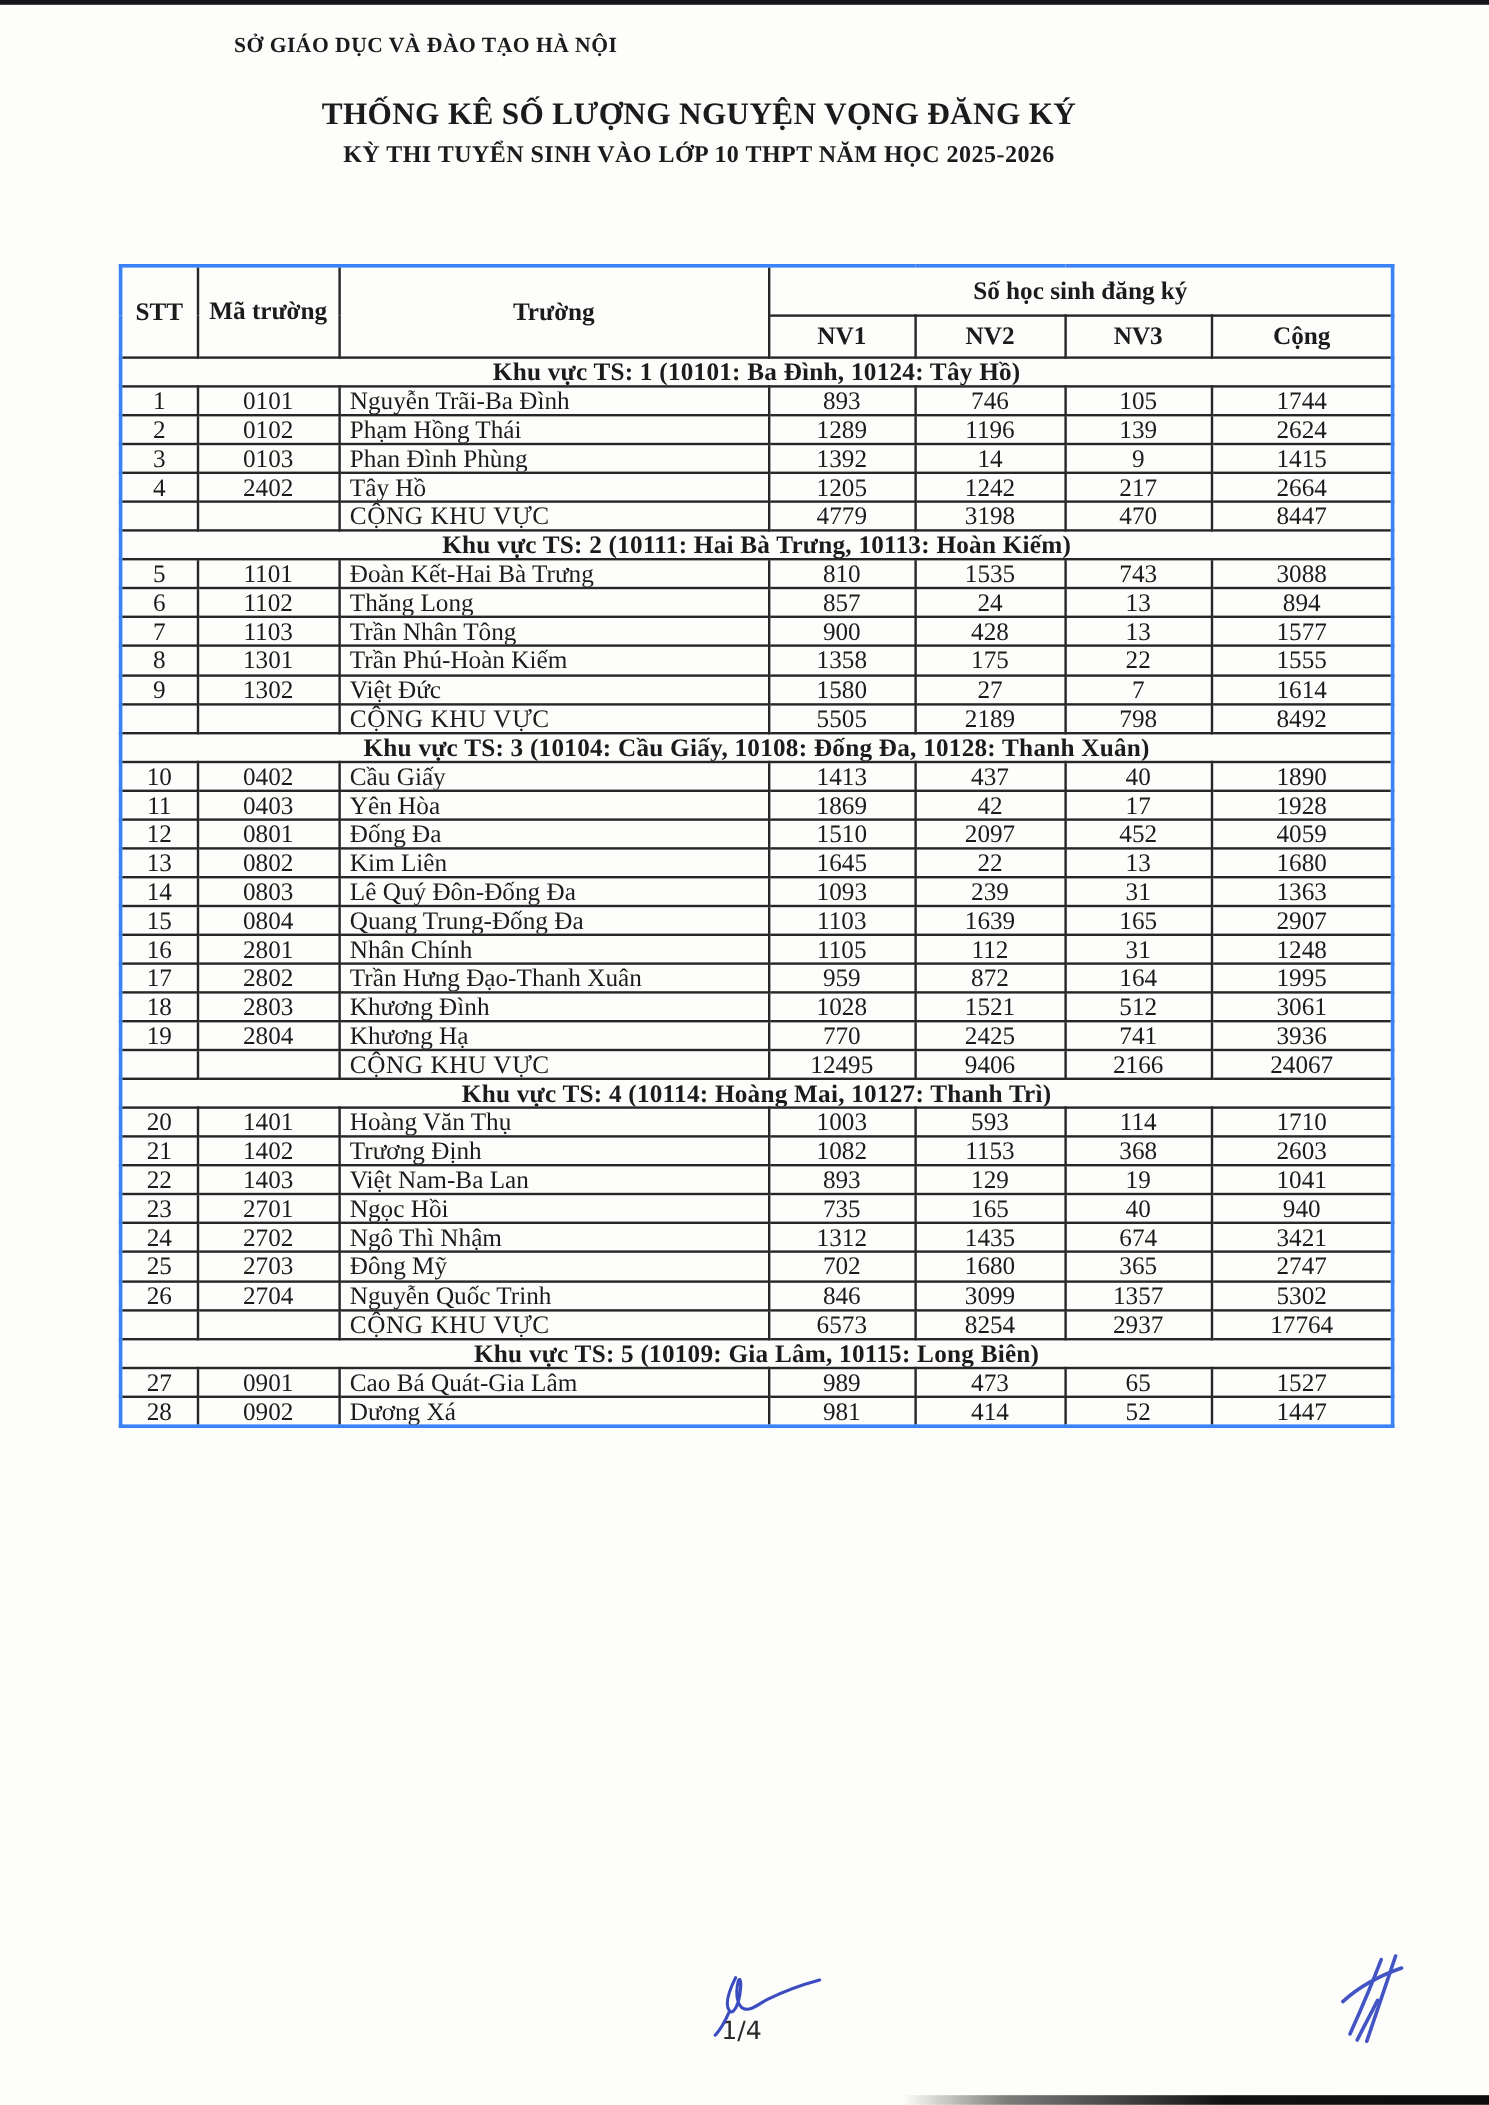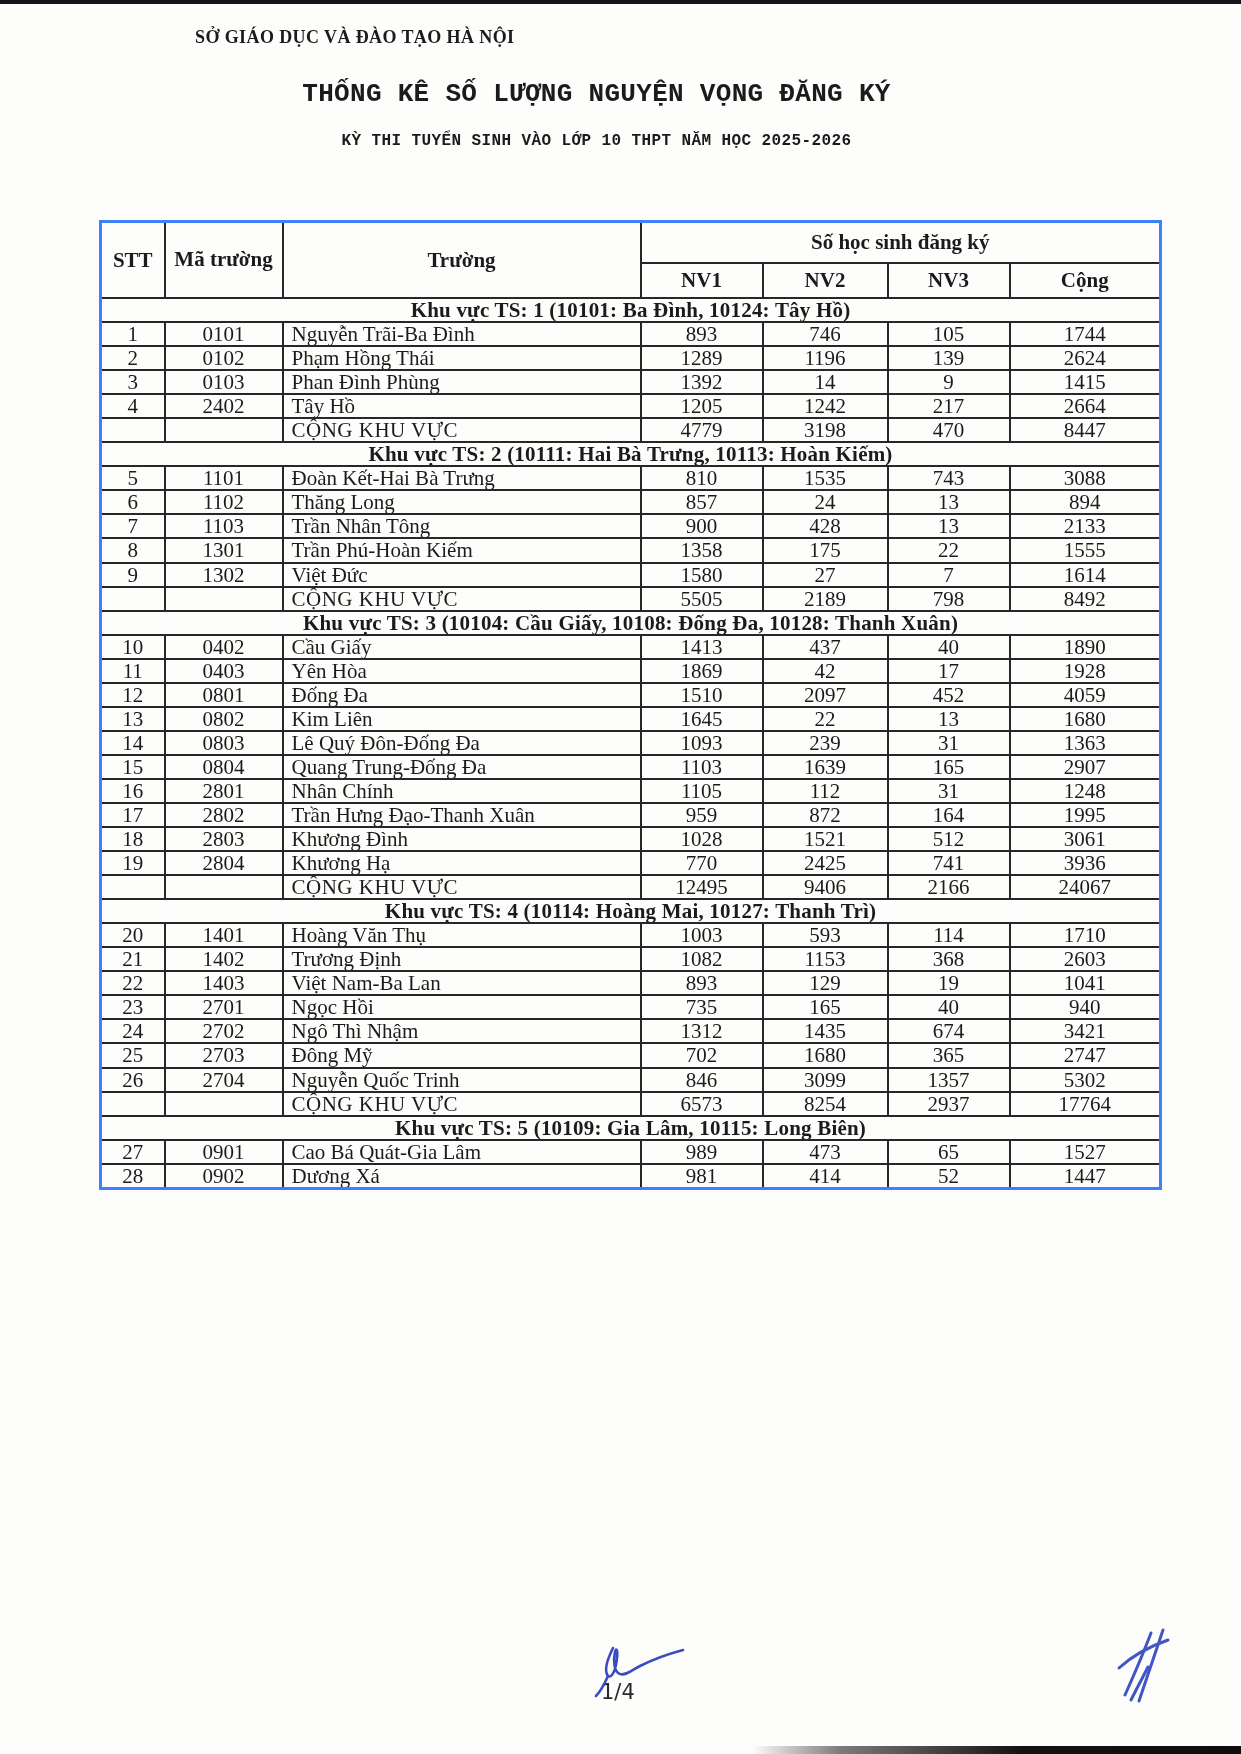--- a/index.html
+++ b/index.html
@@ -15,24 +15,24 @@
   }
   .scan-edge-bottom {
     position:absolute; left:752px; top:1746px; width:489px; height:8px;
     background:linear-gradient(90deg, rgba(17,17,17,0) 0%, rgba(17,17,17,.55) 18%, #121212 55%, #0d0d0d 100%);
   }
   .org {
     position:absolute; left:195px; top:27px;
     font-size:18px; font-weight:bold; letter-spacing:.4px; white-space:nowrap;
   }
   .title-block {
-    position:absolute; left:14px; top:79px; width:1165px; text-align:center;font-family:Liberation Mono, monospace;
+    position:absolute; left:0; top:79px; width:1165px; text-align:center;
   }
   .title-line { font-size:26px; font-weight:bold; letter-spacing:.3px; line-height:1.22; }
-  .subtitle   { font-size:16px; font-weight:bold; letter-spacing:.4px; margin-top:21px; }
+  .subtitle   { font-size:20px; font-weight:bold; letter-spacing:.4px; margin-top:7px; }
 
   table.reg {
     position:absolute; left:99px; top:220px; width:1060px;
     border-collapse:collapse; table-layout:fixed;
     border:3px solid #3b82f6;
   }
   .reg th, .reg td {
     border:2px solid #272727;
     padding:0 6px;
     font-size:21px; line-height:1.05;
@@ -163,21 +163,21 @@
         <td class="c">13</td>
         <td class="c">894</td>
       </tr>
       <tr>
         <td class="c">7</td>
         <td class="c">1103</td>
         <td class="school">Trần Nhân Tông</td>
         <td class="c">900</td>
         <td class="c">428</td>
         <td class="c">13</td>
-        <td class="c">2133</td>
+        <td class="c">1577</td>
       </tr>
       <tr>
         <td class="c">8</td>
         <td class="c">1301</td>
         <td class="school">Trần Phú-Hoàn Kiếm</td>
         <td class="c">1358</td>
         <td class="c">175</td>
         <td class="c">22</td>
         <td class="c">1555</td>
       </tr>

